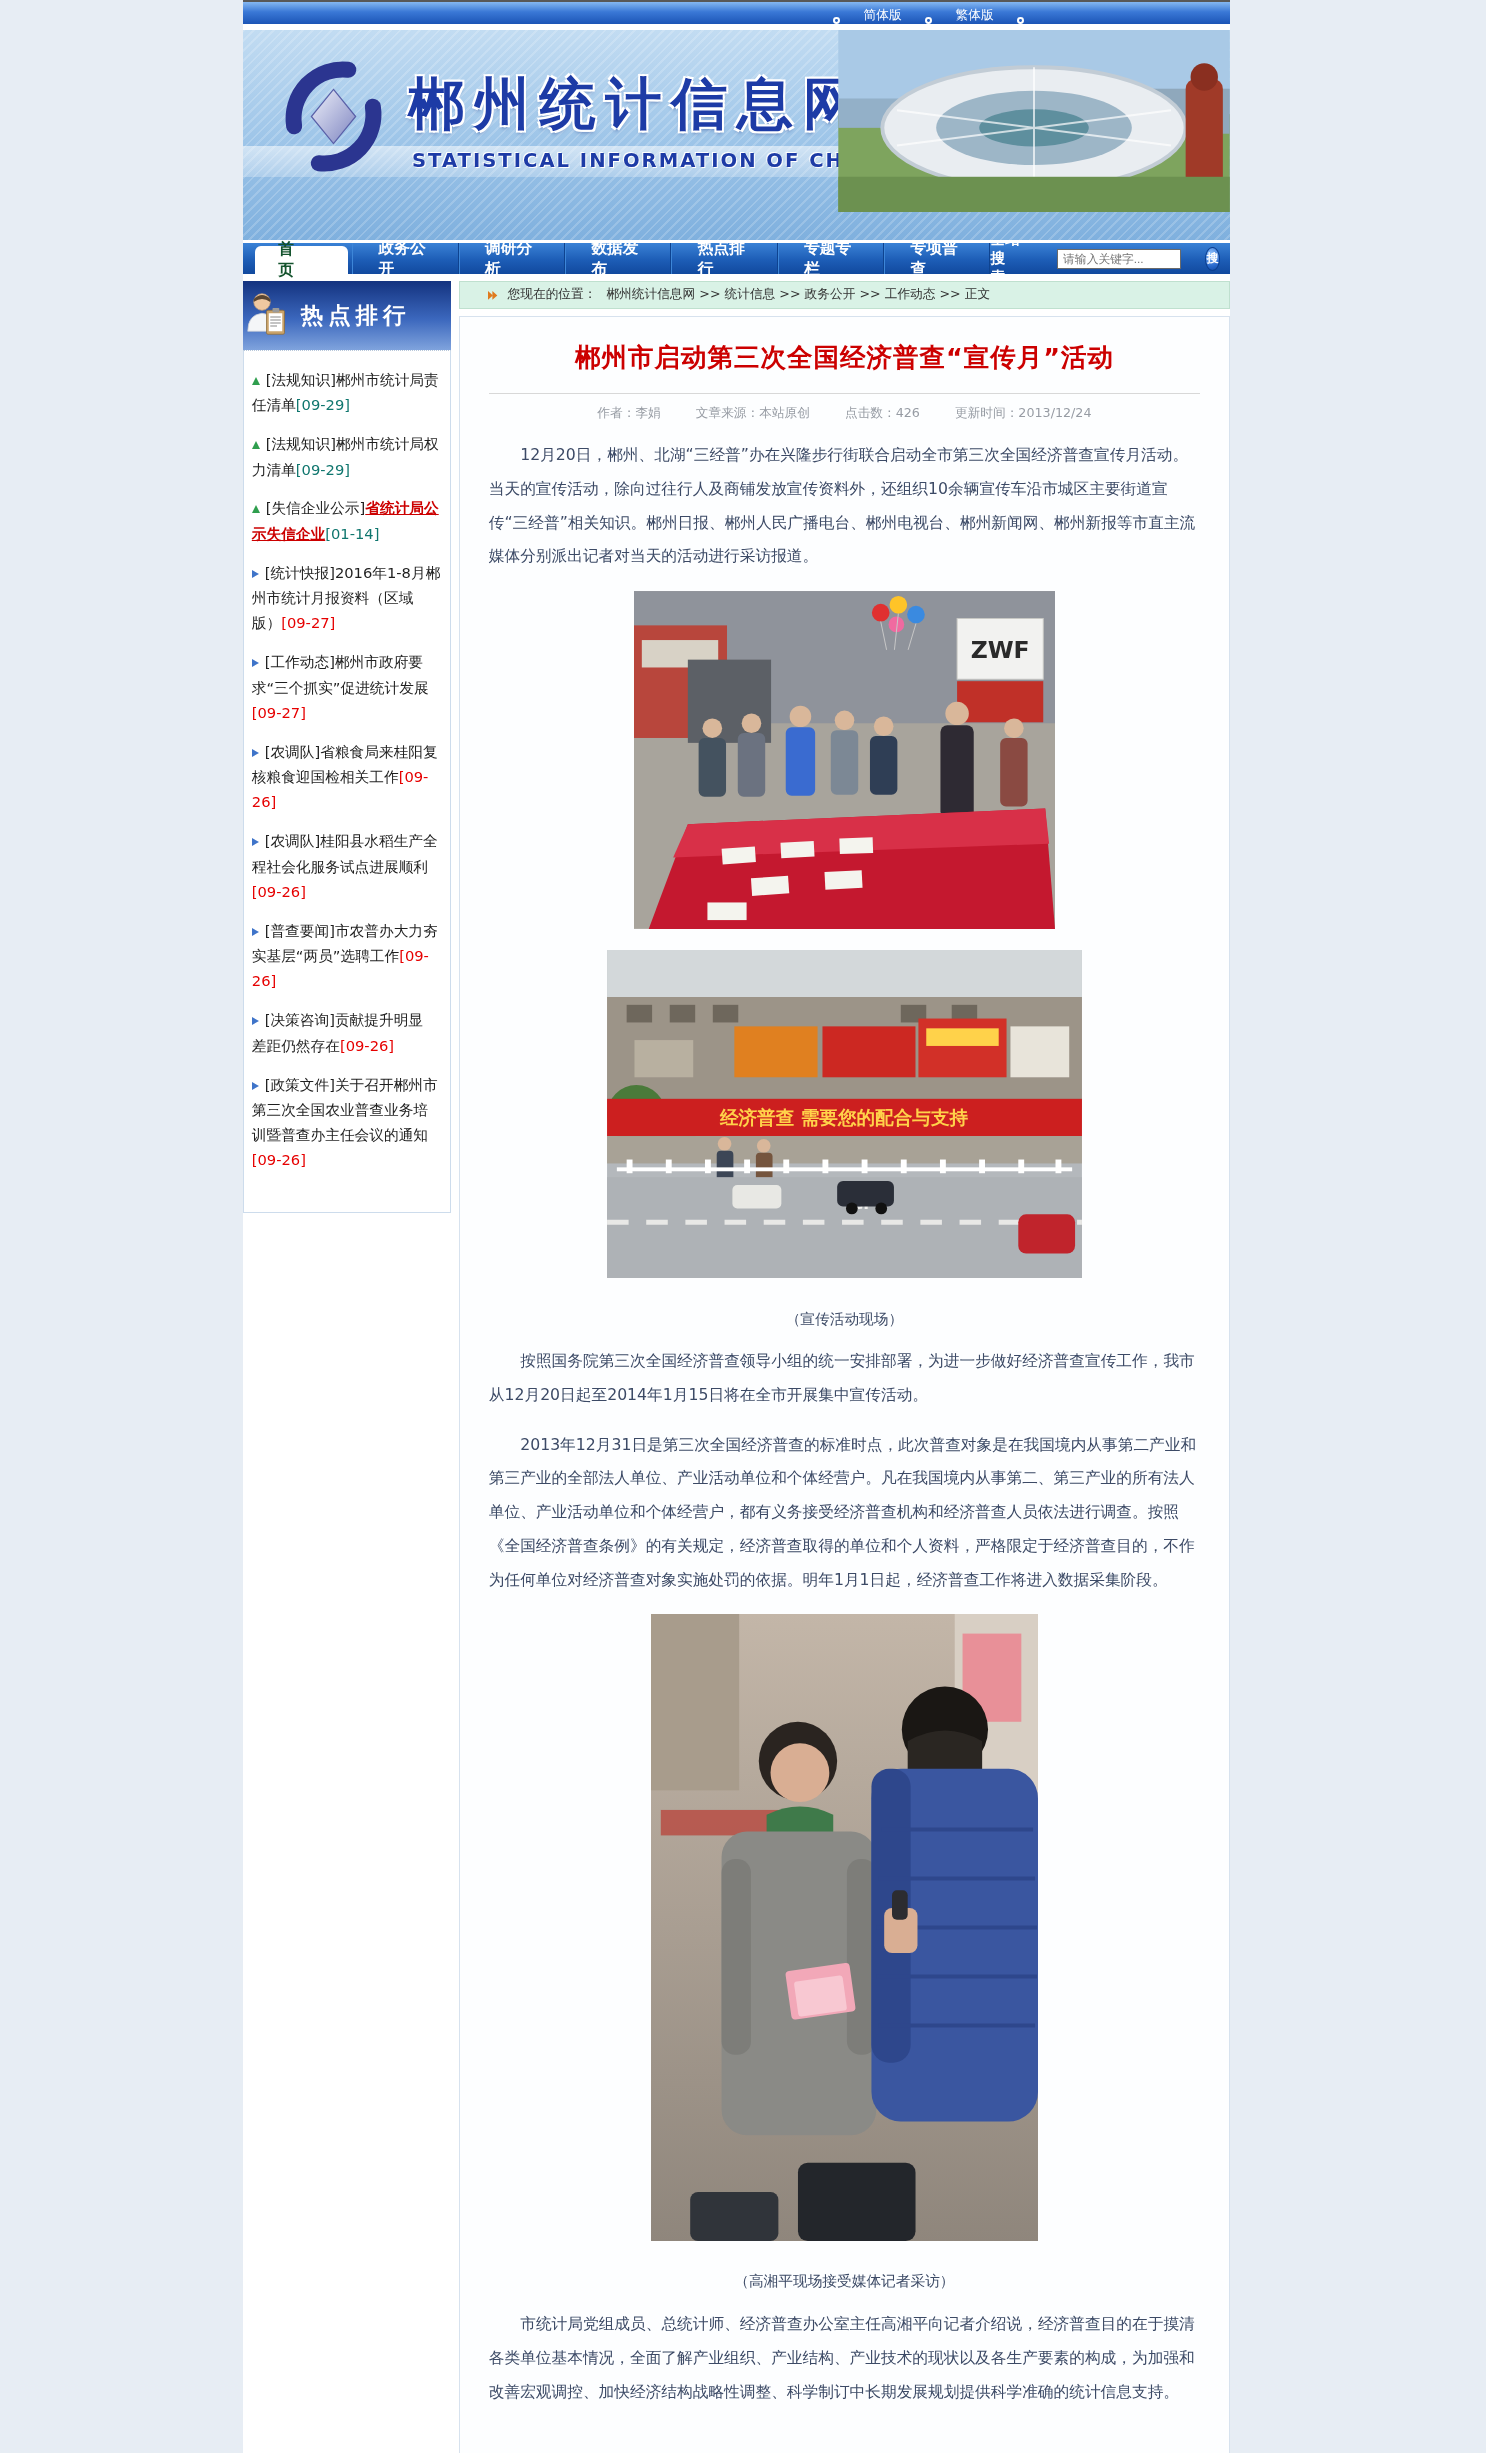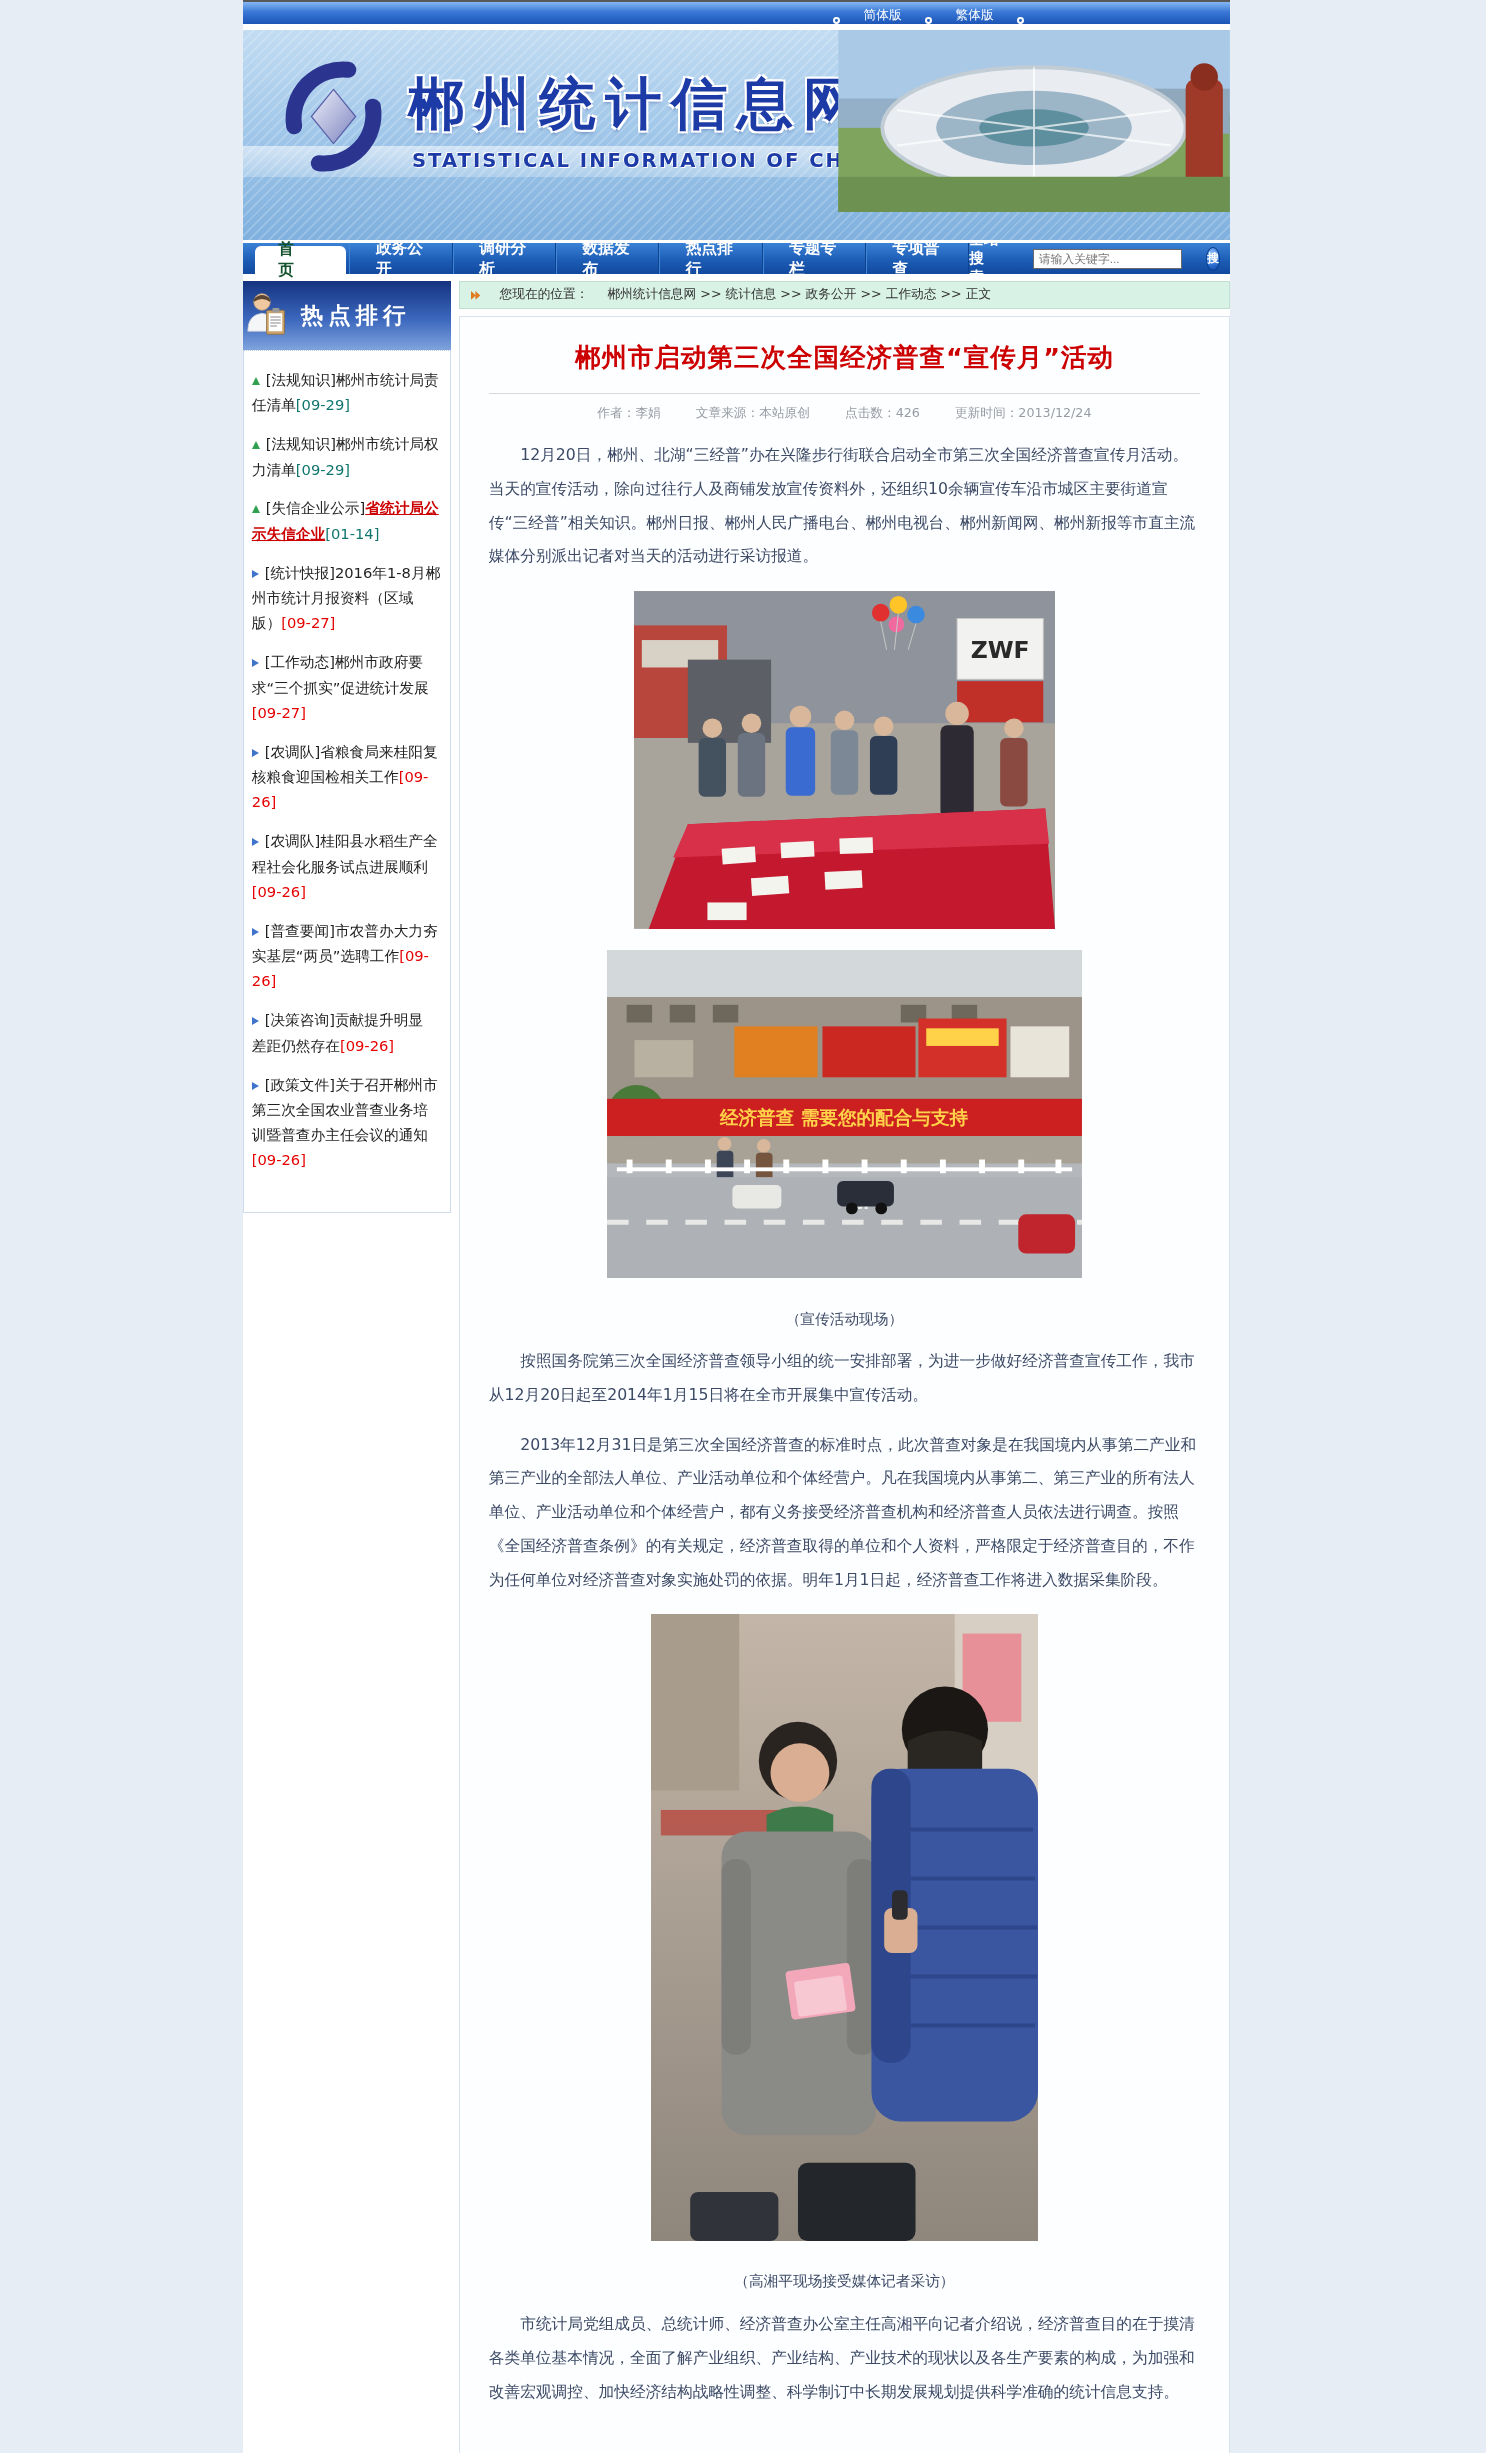--- a/index.html
+++ b/index.html
@@ -32,21 +32,21 @@
   
   .nav { height:31px; margin-top:3.9px; display:flex; align-items:stretch;
     background:linear-gradient(#3a82d6,#1d5db6 55%,#11499e); }
   .nav-tab-active { background:#fff; color:#14532d; font-weight:bold; font-size:15.7px;
     border-radius:5.9px 5.9px 0 0; margin:2.9px 3.9px 0 11.8px; padding:0 23.5px;
     display:flex; align-items:center; letter-spacing:5.9px; }
   .nav-item { color:#fff; font-weight:bold; font-size:15.7px; padding:0 25.5px;
     display:flex; align-items:center; border-right:1px solid #0e4390; border-left:1px solid #3d86d8; cursor:pointer; }
   .nav-search { margin-left:auto; display:flex; align-items:center; gap:24px; padding-right:9.8px;
     color:#fff; font-weight:bold; font-size:14.7px; }
-  .search-input { width:149px; height:20.6px; border:1px solid #6a6a6a; font-size:11.8px; padding:0 4.9px; color:#888; }
+  .search-input { width:124px; height:20.6px; border:1px solid #6a6a6a; font-size:11.8px; padding:0 4.9px; color:#888; }
   .search-btn { width:24.5px; height:24.5px; border-radius:50%; border:1px solid #0c3f90; color:#fff; font-size:11.8px;
     background:radial-gradient(circle at 35% 28%,#95c6ff,#2a6bce 65%,#0f4aa6);
     display:flex; align-items:center; justify-content:center; cursor:pointer; }
 
   
   .content { display:flex; gap:7.8px; margin-top:6.9px; }
   .sidebar { width:208px; flex:none; }
   .sidebar-head { height:69px; display:flex; align-items:center; gap:11.8px; padding-left:1px;
     background:linear-gradient(180deg,#14337f 0%,#3b67bd 55%,#7fa3dd 100%);
     color:#fff; font-size:22.5px; font-weight:bold; letter-spacing:4.9px; }
@@ -56,21 +56,21 @@
   .tri-green { display:inline-block; width:0; height:0; border-left:4.9px solid transparent;
     border-right:4.9px solid transparent; border-bottom:8.8px solid #2f9e4e; margin-right:5.9px; }
   .tri-blue { display:inline-block; width:0; height:0; border-top:4.9px solid transparent;
     border-bottom:4.9px solid transparent; border-left:7.8px solid #3f74c9; margin-right:5.9px; }
   .em-red { color:#cc0000; font-weight:bold; text-decoration:underline; }
   .date-dark { color:#0f766e; }
   .date-red { color:#e60000; }
 
   .main { flex:1; min-width:0; }
   .breadcrumb { height:27.4px; background:#d9f2e6; border:1px solid #bfe0cf;
-    display:flex; align-items:center; gap:19px; padding:0 10px; font-size:12.7px; color:#333; }
+    display:flex; align-items:center; gap:10px; padding:0 27px; font-size:12.7px; color:#333; }
   .article { background:#fdfeff; border:1px solid #d7e2ee; margin-top:6.9px; padding:15.7px 29px 11.8px 29px; }
   .article h1 { color:#cc0000; font-size:25.5px; text-align:center; margin:7.8px 0 17.6px 0; letter-spacing:1px; }
   .meta { border-top:1px solid #d8d8d8; padding-top:11.8px; display:flex; justify-content:center;
     gap:35px; color:#979ca4; font-size:12.7px; }
   .article p { font-size:15.7px; line-height:2.15; color:#3c4a66; text-indent:2em; margin:15.7px 0; }
   .photo-wrap { text-align:center; margin:17.6px 0 3.9px 0; }
   .caption { text-align:center; font-size:14.7px; color:#3c4a66; margin:27.4px 0 13.7px 0; }
   .record { display:flex; justify-content:flex-end; gap:33px; color:#9aa0a8; font-size:12.7px;
     margin-top:45px; padding:7.8px 3.9px;text-align:right; }
 </style>

